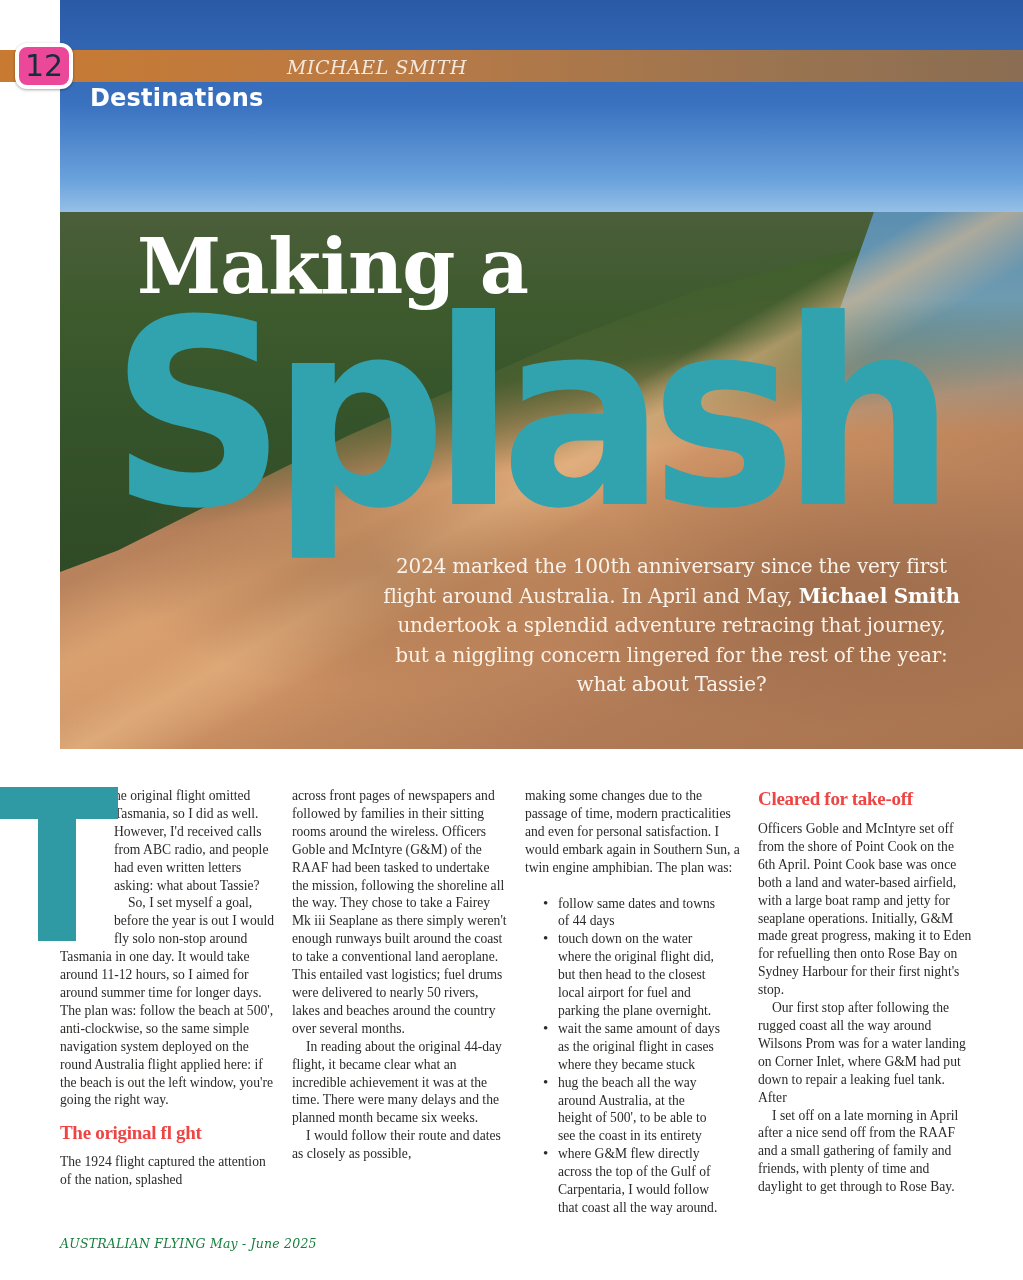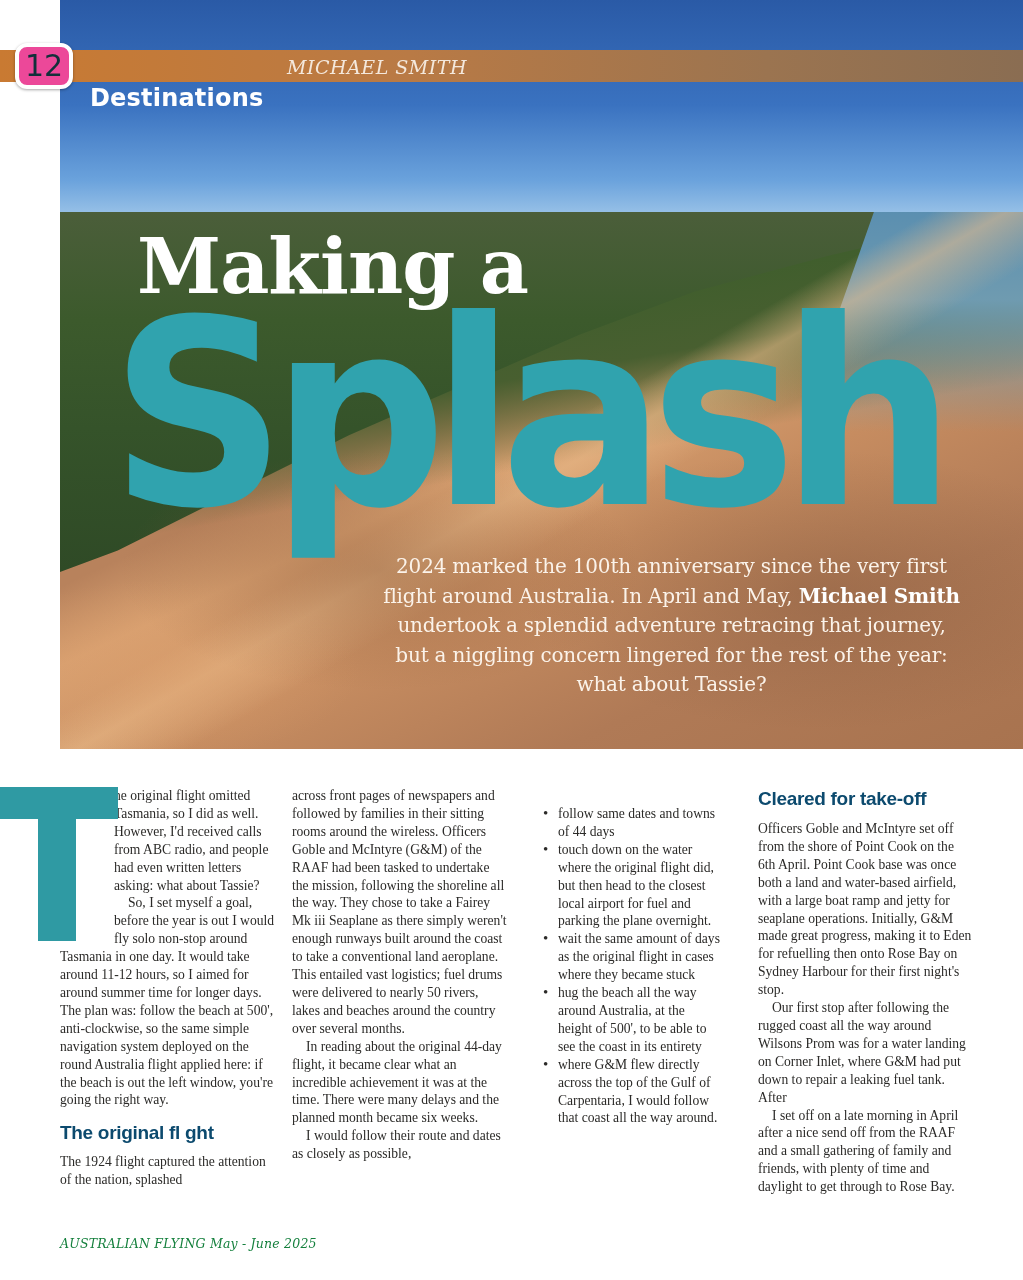--- a/index.html
+++ b/index.html
@@ -99,22 +99,22 @@
 
   .dropcap-wrap { float: left; width: 86px; height: 156px; margin-left: -40px; margin-right: 8px; position: relative; }
   .dropcap {
     position: absolute; left: -20px; top: 0;
     width: 118px; height: 154px;
   }
   .dropcap .bar { position: absolute; left: 0; top: 0; width: 118px; height: 32px; background: #2f9aa3; }
   .dropcap .stem { position: absolute; left: 38px; top: 0; width: 38px; height: 154px; background: #2f9aa3; }
 
   .col h2 {
-    font-family: Liberation Sans, sans-serif; font-weight: bold; font-size: 19px; line-height: 24px;
-    color: #0c4a6e; margin: 12px 0 8px 0; letter-spacing: -0.3px;
+    font-family: Liberation Serif, serif; font-weight: bold; font-size: 19px; line-height: 24px;
+    color: #ef4444; margin: 12px 0 8px 0; letter-spacing: -0.3px;
   }
   .col4 h2 { margin-top: 0; margin-bottom: 9px; }
 
   .col ul { list-style: none; margin: 18px; padding: 0; }
   .col li { position: relative; padding-left: 15px; }
   .col li::before { content: "\2022"; position: absolute; left: 0; top: 0; font-size: 15px; color: #2b2a28; }
 
   .footer {
     position: absolute; left: 60px; top: 1236px;
     font-family: "DejaVu Serif", serif; font-style: italic; font-size: 12.5px; color: #15803d;
@@ -155,20 +155,21 @@
   <p>The 1924 flight captured the attention of the nation, splashed</p>
 </div>
 
 <div class="col col2">
   <p>across front pages of newspapers and followed by families in their sitting rooms around the wireless. Officers Goble and McIntyre (G&amp;M) of the RAAF had been tasked to undertake the mission, following the shoreline all the way. They chose to take a Fairey Mk iii Seaplane as there simply weren't enough runways built around the coast to take a conventional land aeroplane. This entailed vast logistics; fuel drums were delivered to nearly 50 rivers, lakes and beaches around the country over several months.</p>
   <p class="indent">In reading about the original 44-day flight, it became clear what an incredible achievement it was at the time. There were many delays and the planned month became six weeks.</p>
   <p class="indent">I would follow their route and dates as closely as possible,</p>
 </div>
 
 <div class="col col3">
+  <p>making some changes due to the passage of time, modern practicalities and even for personal satisfaction. I would embark again in Southern Sun, a twin engine amphibian. The plan was:</p>
   <ul>
     <li>follow same dates and towns of 44 days</li>
     <li> touch down on the water where the original flight did, but then head to the closest local airport for fuel and parking the plane overnight.</li>
     <li>wait the same amount of days as the original flight in cases where they became stuck</li>
     <li> hug the beach all the way around Australia, at the height of 500', to be able to see the coast in its entirety</li>
     <li> where G&amp;M flew directly across the top of the Gulf of Carpentaria, I would follow that coast all the way around.</li>
   </ul>
 </div>
 
 <div class="col col4">

